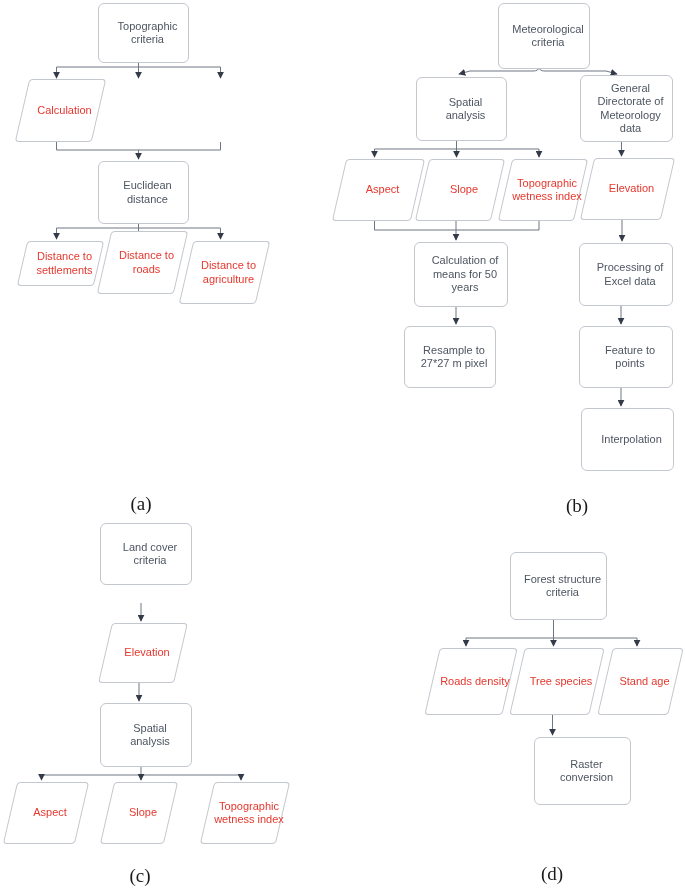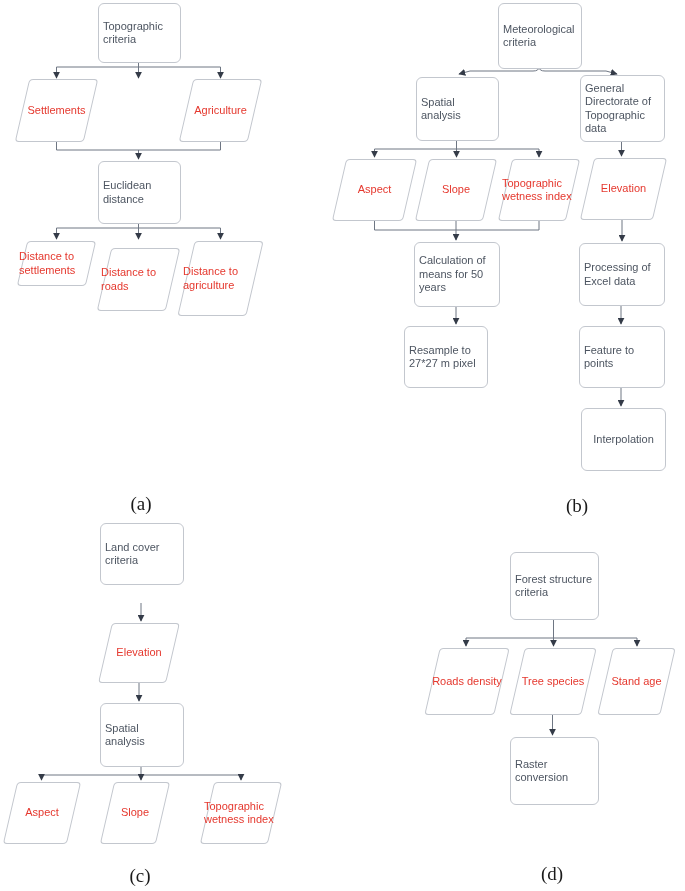--- a/index.html
+++ b/index.html
@@ -25,23 +25,25 @@
   #connectors .edge{
     stroke:var(--line);
     stroke-width:1;
     fill:none;
     stroke-linejoin:round;
   }
   #connectors .ah{ fill:var(--arrow); }
   .node{
     position:absolute;
     display:flex;align-items:center;justify-content:center;
+    text-align:center;
     font-size:11px;line-height:13.5px;
     color:var(--node-text);
     z-index:2;
+    padding-left:8px;
   }
   .box{
     background:#fff;
     border:1px solid var(--node-border);
     border-radius:6px;
   }
   .pgram::before{
     content:"";
     position:absolute;top:0;bottom:0;left:7px;right:7px;
     background:#fff;
@@ -117,47 +119,44 @@
       <line class="edge" x1="553.5" y1="638" x2="553.5" y2="646" marker-end="url(#ah)"></line>
       <line class="edge" x1="637" y1="638" x2="637" y2="646" marker-end="url(#ah)"></line>
       <line class="edge" x1="552.5" y1="715" x2="552.5" y2="735" marker-end="url(#ah)"></line>
     </g>
   </svg>
 
   <div class="node box" style="left:98px;top:3px;width:81px;height:58px">
       <span class="txt">Topographic criteria</span>
     </div>
   <div class="node pgram red" style="left:15px;top:79px;width:83px;height:63px">
-      <span class="txt">Settlements</span>
-    </div>
-  <div class="node pgram red" style="left:179px;top:79px;width:83px;height:63px">
-      <span class="txt">Agriculture</span>
+      <span class="txt">Calculation</span>
     </div>
   <div class="node box" style="left:98px;top:161px;width:81px;height:61px">
       <span class="txt">Euclidean distance</span>
     </div>
   <div class="node pgram red" style="left:15px;top:241px;width:83px;height:45px">
       <span class="txt">Distance to settlements</span>
     </div>
-  <div class="node pgram red" style="left:97px;top:248px;width:83px;height:63px">
+  <div class="node pgram red" style="left:97px;top:231px;width:83px;height:63px">
       <span class="txt">Distance to roads</span>
     </div>
-  <div class="node pgram red" style="left:179px;top:241px;width:83px;height:75px">
+  <div class="node pgram red" style="left:179px;top:241px;width:83px;height:63px">
       <span class="txt">Distance to agriculture</span>
     </div>
   <div class="panel-label" style="left:91px;top:492px">(a)</div>
 
   <div class="node box" style="left:498px;top:3px;width:82px;height:64px">
       <span class="txt">Meteorological criteria</span>
     </div>
   <div class="node box" style="left:416px;top:77px;width:81px;height:62px">
       <span class="txt">Spatial analysis</span>
     </div>
   <div class="node box" style="left:580px;top:75px;width:83px;height:65px">
-      <span class="txt">General Directorate of Topographic data</span>
+      <span class="txt">General Directorate of Meteorology data</span>
     </div>
   <div class="node pgram red" style="left:332px;top:159px;width:85px;height:62px">
       <span class="txt">Aspect</span>
     </div>
   <div class="node pgram red" style="left:415px;top:159px;width:82px;height:62px">
       <span class="txt">Slope</span>
     </div>
   <div class="node pgram red" style="left:498px;top:159px;width:82px;height:62px">
       <span class="txt">Topographic wetness index</span>
     </div>
@@ -206,18 +205,18 @@
     </div>
   <div class="node pgram red" style="left:425px;top:648px;width:84px;height:67px">
       <span class="txt">Roads density</span>
     </div>
   <div class="node pgram red" style="left:510px;top:648px;width:86px;height:67px">
       <span class="txt">Tree species</span>
     </div>
   <div class="node pgram red" style="left:598px;top:648px;width:77px;height:67px">
       <span class="txt">Stand age</span>
     </div>
-  <div class="node box" style="left:510px;top:737px;width:87px;height:66px">
+  <div class="node box" style="left:534px;top:737px;width:87px;height:66px">
       <span class="txt">Raster conversion</span>
     </div>
   <div class="panel-label" style="left:502px;top:862px">(d)</div>
 
 </div>
 
 </body></html>

